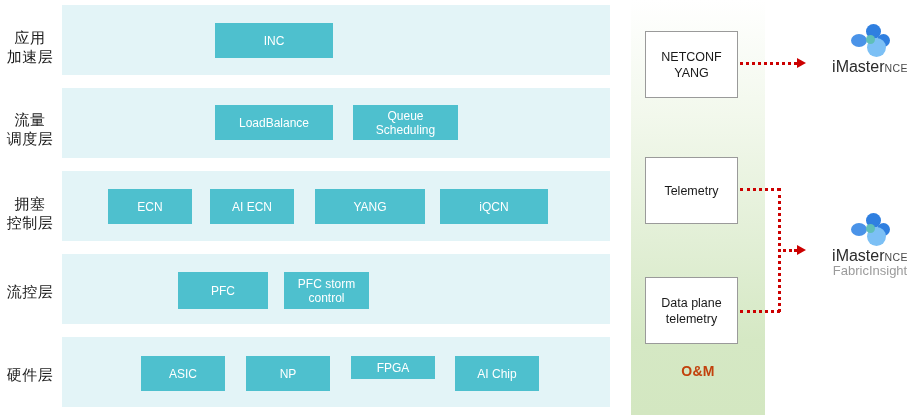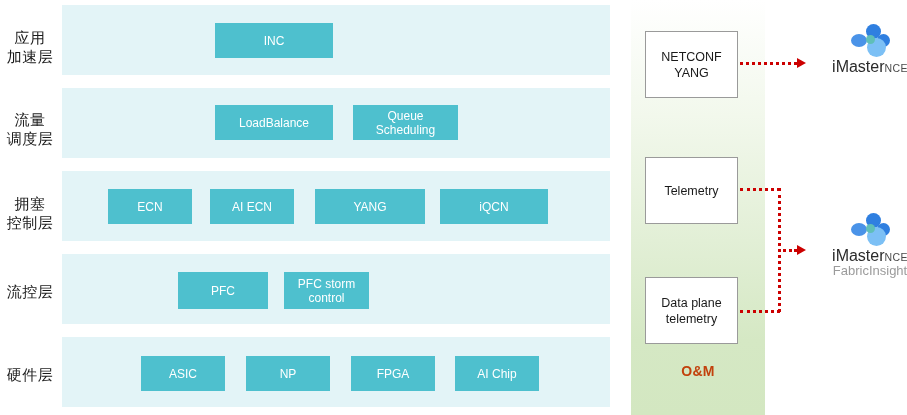--- a/index.html
+++ b/index.html
@@ -193,21 +193,21 @@
   <div class="chip" style="left:108px;top:189px;width:84px;height:35px;">ECN</div>
   <div class="chip" style="left:210px;top:189px;width:84px;height:35px;">AI ECN</div>
   <div class="chip" style="left:315px;top:189px;width:110px;height:35px;">YANG</div>
   <div class="chip" style="left:440px;top:189px;width:108px;height:35px;">iQCN</div>
 
   <div class="chip" style="left:178px;top:272px;width:90px;height:37px;">PFC</div>
   <div class="chip" style="left:284px;top:272px;width:85px;height:37px;">PFC storm control</div>
 
   <div class="chip" style="left:141px;top:356px;width:84px;height:35px;">ASIC</div>
   <div class="chip" style="left:246px;top:356px;width:84px;height:35px;">NP</div>
-  <div class="chip" style="left:351px;top:356px;width:84px;height:35px;">FPGA</div>
+  <div class="chip" style="left:351px;top:356px;width:84px;height:23px;">FPGA</div>
   <div class="chip" style="left:455px;top:356px;width:84px;height:35px;">AI Chip</div>
 
   <div id="oam-column"></div>
 
   <div class="oam-box" style="left:645px;top:31px;width:93px;height:67px;">
     <div>
       <div>NETCONF</div>
       <div>YANG</div>
     </div>
   </div>

